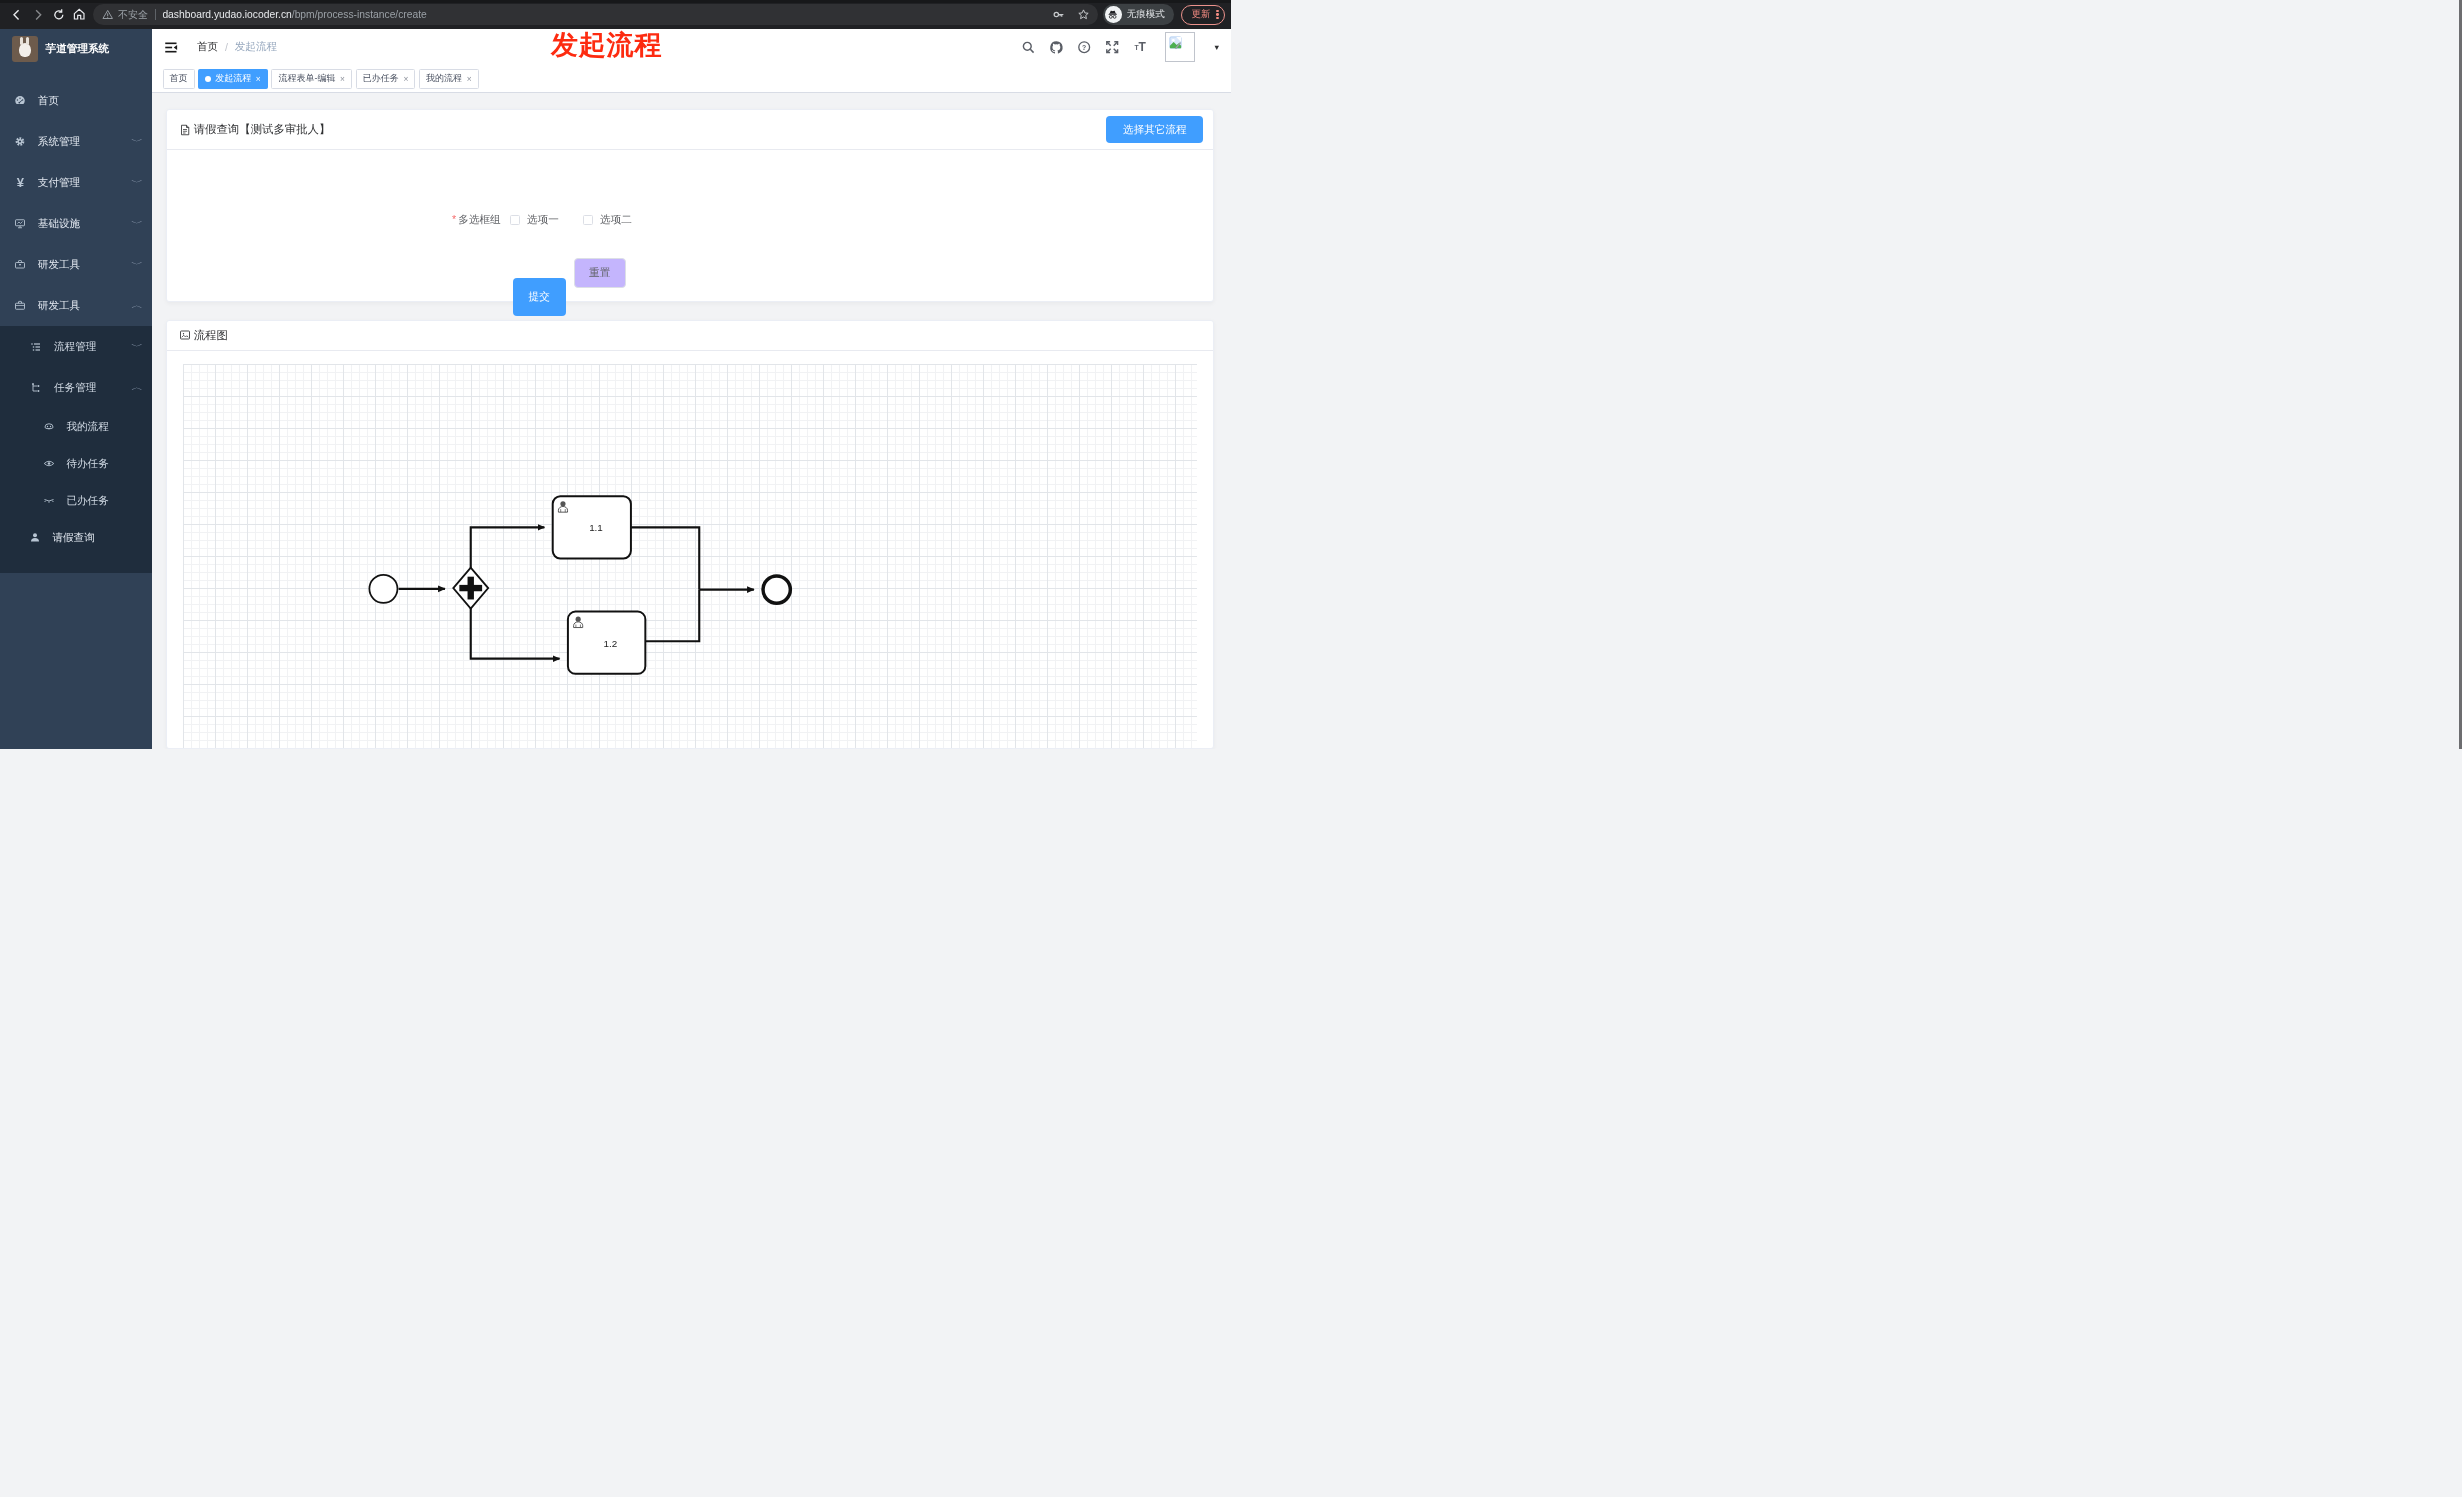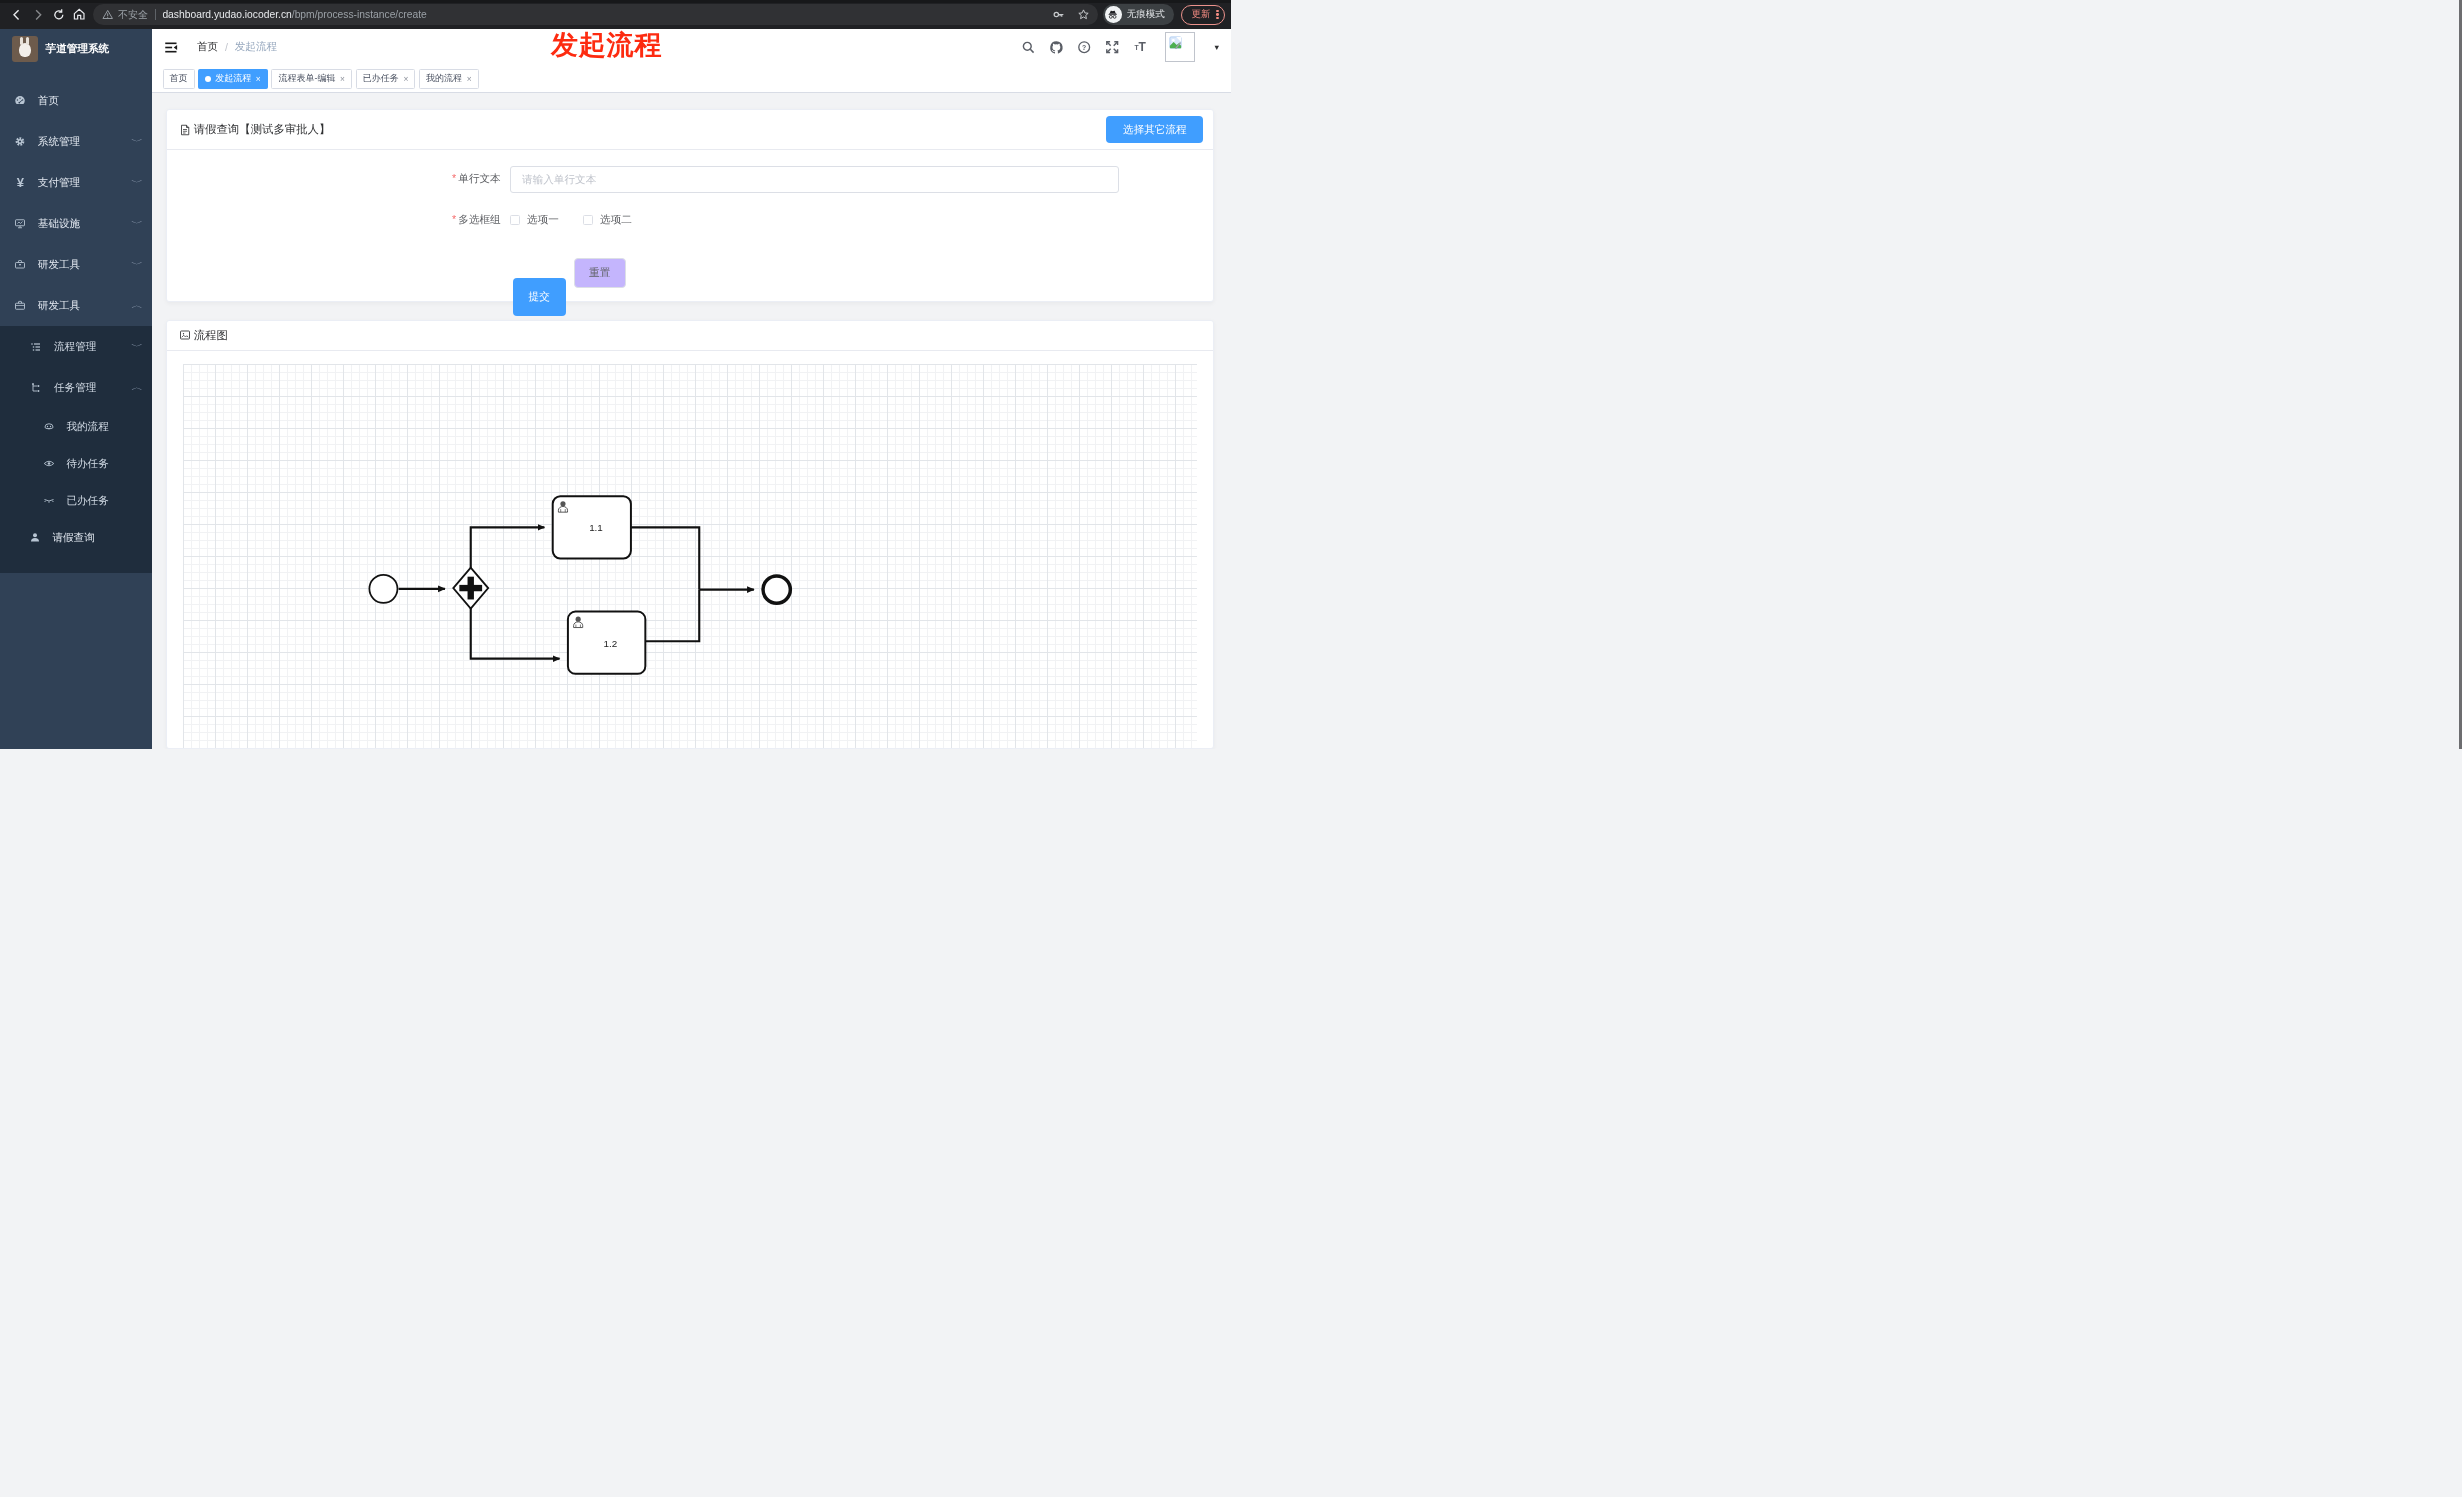--- a/index.html
+++ b/index.html
@@ -404,24 +404,20 @@
             <svg width="12" height="12" viewBox="0 0 24 24">
                 <path d="M5 2.5 H15 L19.5 7 V21.5 H5 z" fill="none" stroke="#303133" stroke-width="1.7"></path>
                 <path d="M15 2.5 V7 H19.5" fill="none" stroke="#303133" stroke-width="1.7"></path>
                 <path d="M8 11 h8 M8 14.5 h8 M8 18 h5" stroke="#303133" stroke-width="1.5"></path>
               </svg>
             <span>请假查询【测试多审批人】</span>
           </span>
           <button class="btn btn-primary switch-btn">选择其它流程</button>
         </div>
 
-        <div class="form-row" style="top:56px">
-          <span class="form-label"><span class="req">*</span><span>单行文本</span></span>
-          <input class="text-input" type="text" placeholder="请输入单行文本" style="">
-        </div>
 
         <div class="form-row" style="top:103px">
           <span class="form-label"><span class="req">*</span><span>多选框组</span></span>
           <span class="cb-group" style="width:73px">
             <span class="checkbox"></span>
             <span class="cb-label">选项一</span>
           </span>
           <span class="cb-group">
             <span class="checkbox"></span>
             <span class="cb-label">选项二</span>

